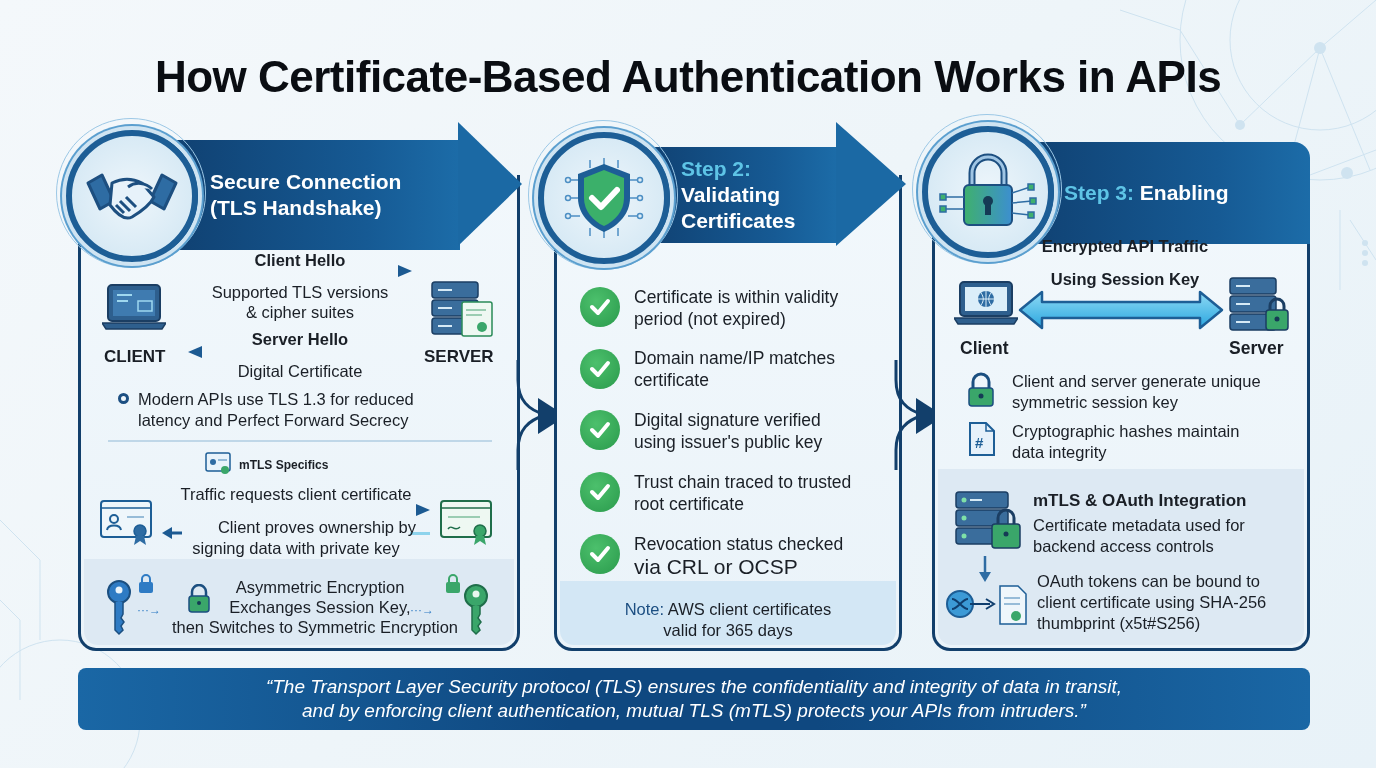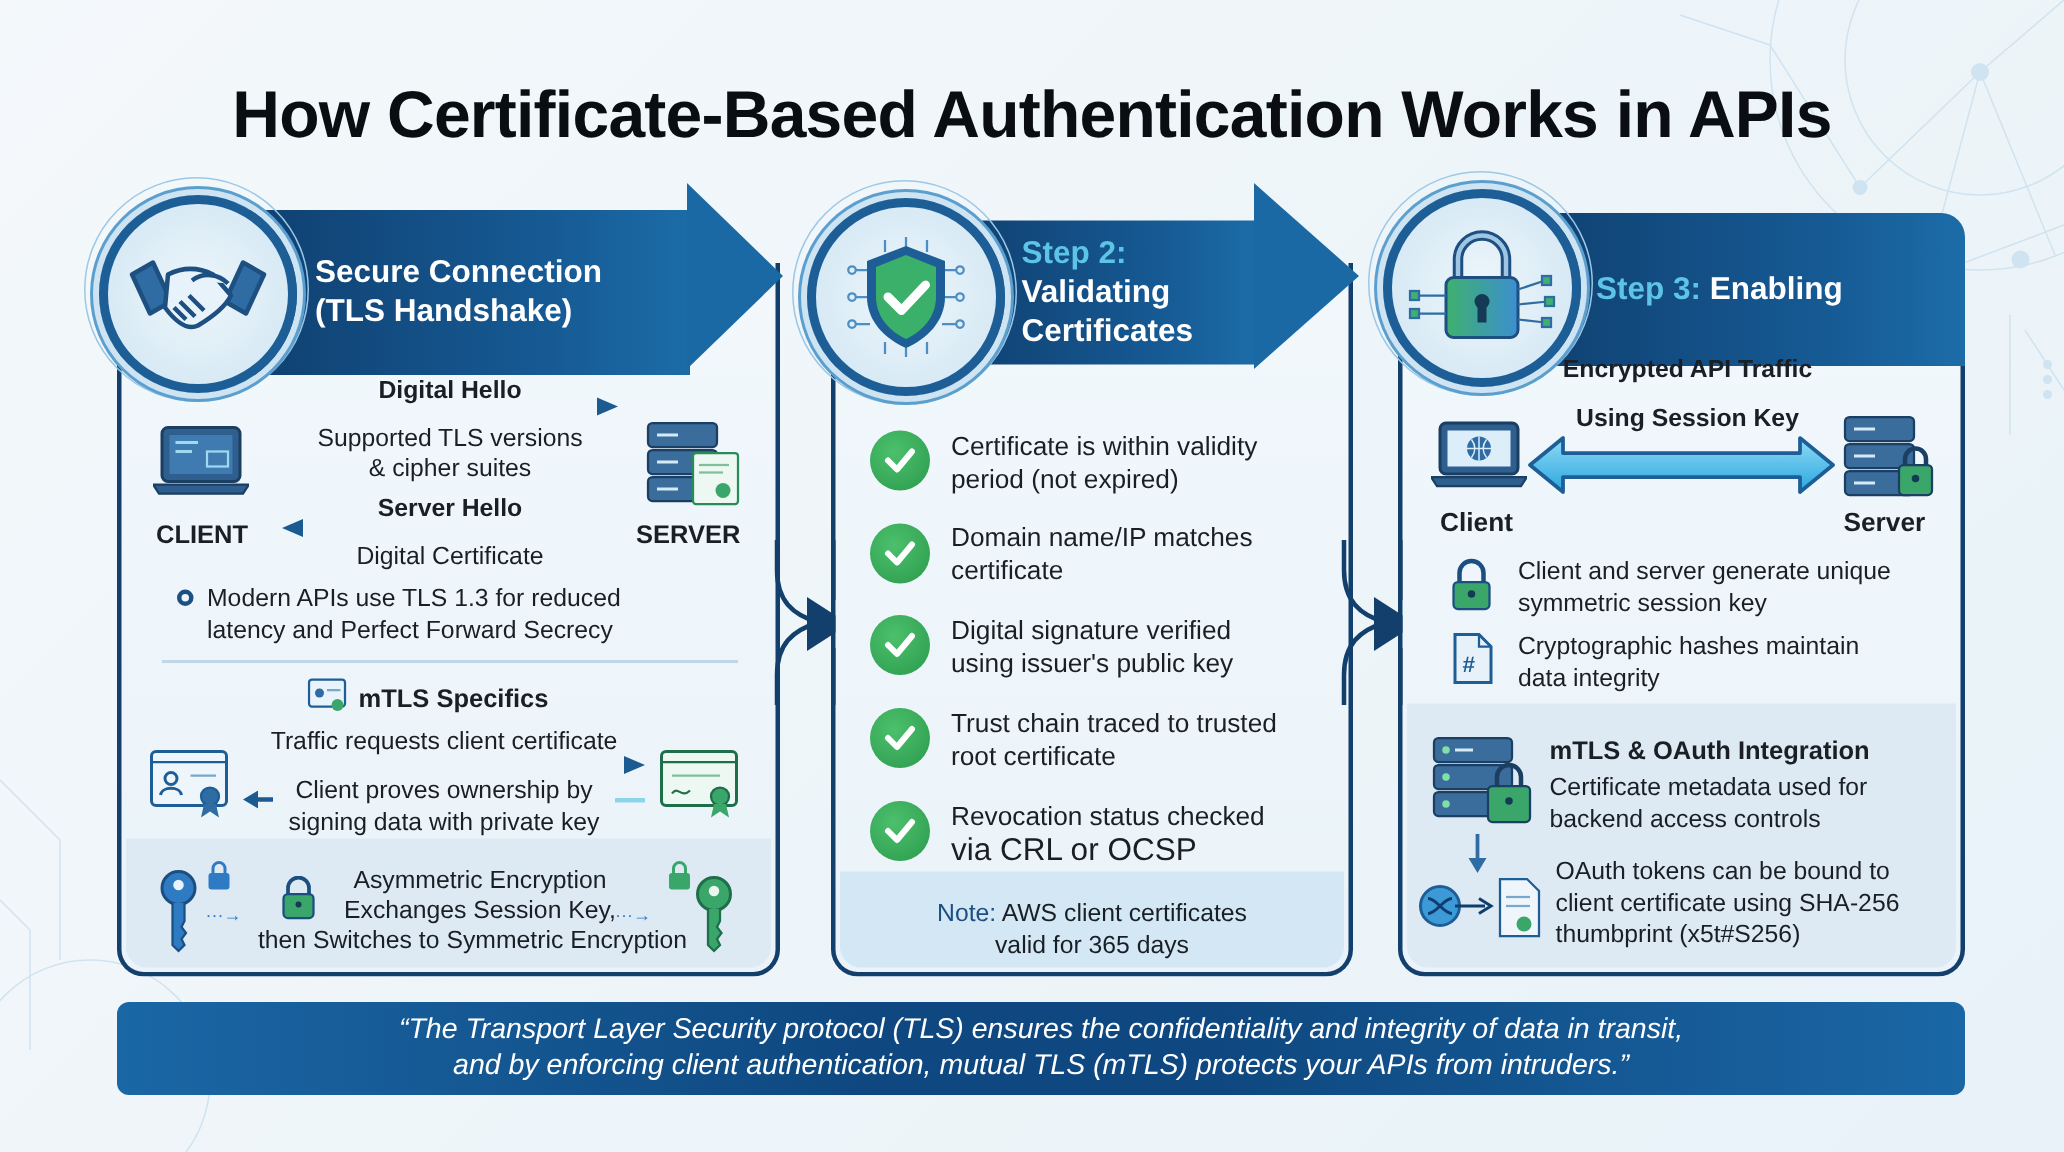--- a/index.html
+++ b/index.html
@@ -121,21 +121,21 @@
     <g stroke="#1d4f80" stroke-width="3" fill="#e7f2fa" stroke-linejoin="round">
       <path d="M4 22 L18 14 L30 40 L16 48 Z" fill="#2e6ca3"></path>
       <path d="M92 22 L78 14 L66 40 L80 48 Z" fill="#2e6ca3"></path>
       <path d="M28 22 C40 16 50 18 58 22 L70 36 C66 44 58 50 48 56 C40 60 32 52 26 44 Z"></path>
       <path d="M44 26 C52 20 62 22 68 28"></path>
       <path d="M32 44 L40 52 M36 40 L46 50 M42 36 L52 46"></path>
     </g>
   </svg>
 </div>
 
-<div class="txt bold center" style="left:200px;top:250px;width:200px;">Digital Hello</div>
+<div class="txt bold center" style="left:200px;top:250px;width:200px;">Client Hello</div>
 <svg style="position:absolute;left:188px;top:264px;" width="225" height="14">
   <defs>
       <linearGradient id="ga1" x1="0" x2="1">
         <stop offset="0" stop-color="#8dd3ec"></stop>
         <stop offset="1" stop-color="#1c5a92"></stop>
       </linearGradient>
     </defs>
   <line x1="0" y1="7" x2="212" y2="7" stroke="url(#ga1)" stroke-width="3"></line>
   <path d="M210 1 L224 7 L210 13 Z" fill="#1c5a92"></path>
 </svg>
@@ -182,32 +182,32 @@
 <div class="txt" style="left:138px;top:389px;">Modern APIs use TLS 1.3 for reduced</div>
 <div class="txt" style="left:138px;top:410px;">latency and Perfect Forward Secrecy</div>
 <div class="hline" style="left:108px;top:440px;width:384px;"></div>
 
 <svg style="position:absolute;left:205px;top:452px;" width="28" height="24">
   <rect x="1" y="1" width="24" height="18" rx="2" fill="#e8f3fb" stroke="#1d5e96" stroke-width="1.5"></rect>
   <circle cx="8" cy="10" r="3" fill="#2e6ca3"></circle>
   <line x1="13" y1="8" x2="22" y2="8" stroke="#7aa8cc" stroke-width="1.5"></line>
   <circle cx="20" cy="18" r="4" fill="#3aa66a"></circle>
 </svg>
-<div class="txt bold" style="left:239px;top:455px;font-size:17px;">mTLS Specifics</div>
+<div class="txt bold" style="left:239px;top:455px;font-size:12px;">mTLS Specifics</div>
 <div class="txt center" style="left:160px;top:484px;width:272px;">Traffic requests client certificate</div>
 <svg style="position:absolute;left:160px;top:504px;" width="270" height="12">
   <line x1="0" y1="6" x2="258" y2="6" stroke="url(#ga1)" stroke-width="3"></line>
   <path d="M256 0 L270 6 L256 12 Z" fill="#1c5a92"></path>
 </svg>
 <svg style="position:absolute;left:162px;top:527px;" width="20" height="12">
   <line x1="8" y1="6" x2="20" y2="6" stroke="#1c5a92" stroke-width="3"></line>
   <path d="M10 0 L0 6 L10 12 Z" fill="#1c5a92"></path>
 </svg>
 <div style="position:absolute;left:410px;top:532px;width:20px;height:3px;background:#8dd3ec;"></div>
-<div class="txt center" style="left:176px;top:517px;width:240px;">Client proves ownership by</div>
+<div class="txt center" style="left:176px;top:517px;width:240px;text-align:right;">Client proves ownership by</div>
 <div class="txt center" style="left:176px;top:538px;width:240px;">signing data with private key</div>
 <svg style="position:absolute;left:100px;top:497px;" width="56" height="50">
   <rect x="1" y="4" width="50" height="36" rx="3" fill="#eef6fb" stroke="#1d5e96" stroke-width="2"></rect>
   <line x1="1" y1="11" x2="51" y2="11" stroke="#1d5e96" stroke-width="1.5"></line>
   <circle cx="14" cy="22" r="4" fill="none" stroke="#1d5e96" stroke-width="2"></circle>
   <path d="M7 33 C8 27 20 27 21 33" fill="none" stroke="#1d5e96" stroke-width="2"></path>
   <line x1="27" y1="20" x2="44" y2="20" stroke="#7aa8cc" stroke-width="1.5"></line>
   <circle cx="40" cy="34" r="6" fill="#2e6ca3" stroke="#1d5e96" stroke-width="1.5"></circle>
   <path d="M36 39 L34 48 L40 44 L46 48 L44 39" fill="#2e6ca3"></path>
 </svg>

